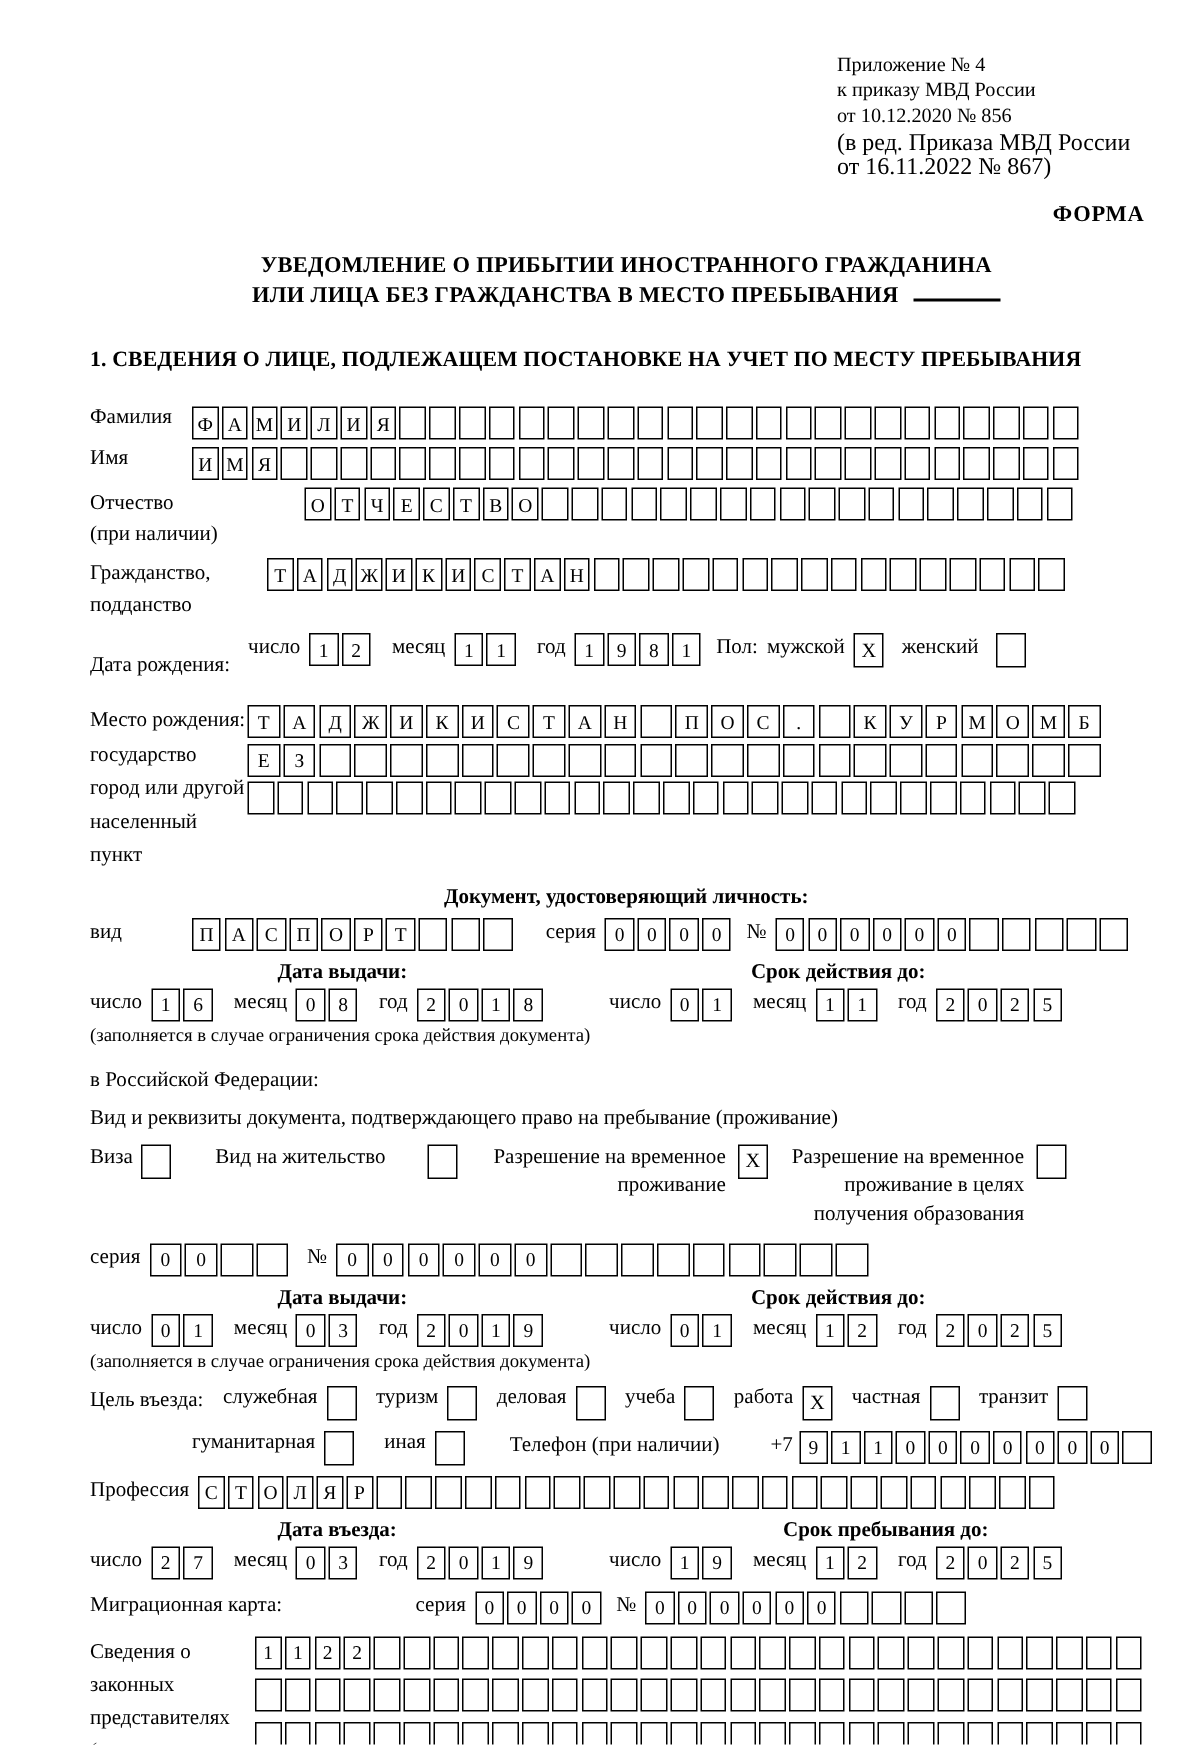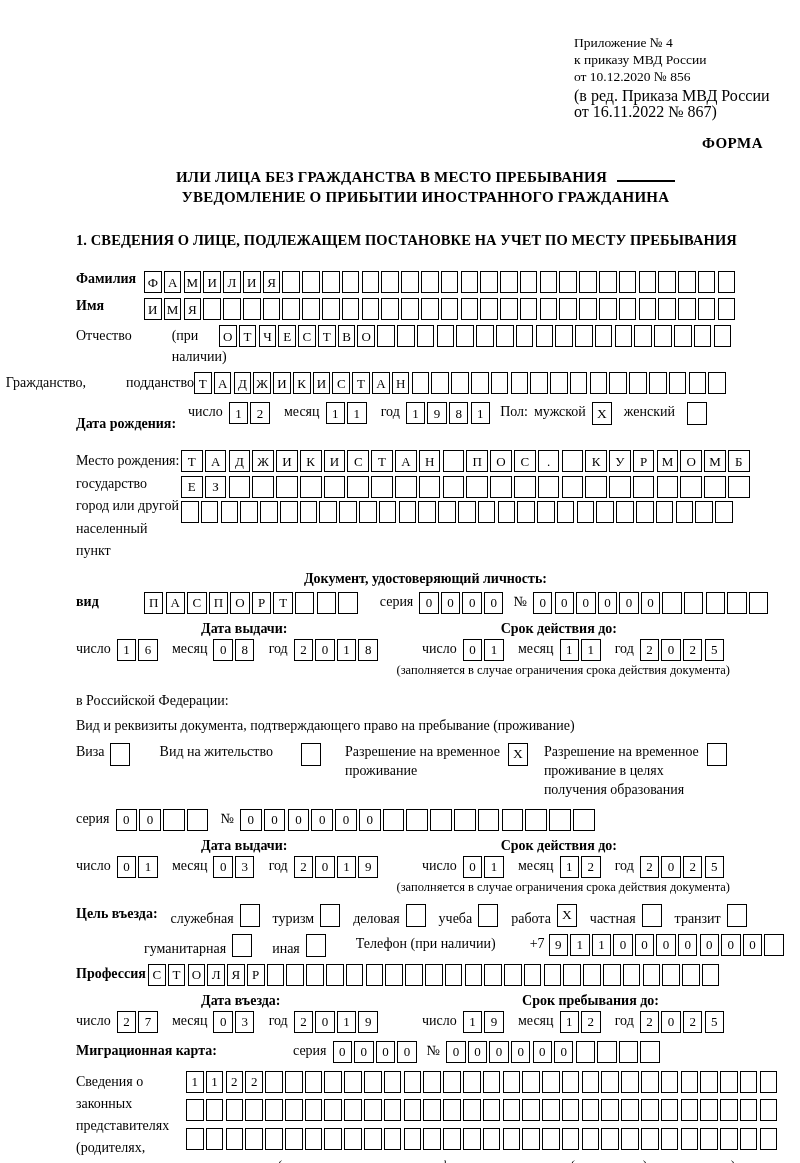--- a/index.html
+++ b/index.html
@@ -1,57 +1,57 @@
 <!DOCTYPE html>
 <html><head>
 <meta charset="utf-8">
 <style>
   html,body{margin:0;padding:0;background:#fff;}
   body{width:800px;height:1163px;font-family:"Liberation Serif",serif;color:#000;overflow:hidden;}
-  .page{padding:34px 25px 0 76px;box-sizing:border-box;width:800px;height:1163px;}
+  .page{padding:34px 25px 0 60px;box-sizing:border-box;width:800px;height:1163px;}
   
   .hdr{margin-left:498px;font-size:13.5px;line-height:17px;}
   .hdr .small{font-size:16px;line-height:15.5px;margin-top:3px;}
   .forma{font-weight:bold;font-size:15px;text-align:right;margin:16px 12px 0 0;letter-spacing:.5px;}
   
   .title{font-weight:bold;font-size:15px;text-align:center;margin-top:15px;line-height:20px;letter-spacing:.2px;}
   .uline{display:inline-block;width:58px;border-bottom:2px solid #000;margin-left:10px;}
   .sec{font-weight:bold;font-size:14.5px;margin-top:25px;letter-spacing:.1px;}
   
   .row{display:flex;align-items:flex-start;margin-top:5px;font-size:14px;}
-  .lbl{display:inline-block;flex:none;font-weight:bold;}
-  .lbl2{display:flex;flex-direction:row;line-height:21px;flex:none;gap:40px;}
+  .lbl{display:inline-block;flex:none;}
+  .lbl2{display:flex;flex-direction:column;line-height:21px;flex:none;}
   .w68{width:68px;} .w143{width:143px;} .w118{width:118px;justify-content:flex-end;}
   .cells{display:inline-flex;flex:none;}
   .cell{display:inline-flex;flex:none;justify-content:center;align-items:center;
         width:15.6px;height:20px;border:1.6px solid #000;margin-right:2.2px;
         font-size:13px;line-height:1;}
   .wd .cell{width:19.6px;}
   .md .cell{width:17.4px;}
   .cb{display:inline-flex;flex:none;justify-content:center;align-items:center;
       width:18px;height:21px;border:1.6px solid #000;font-size:13.5px;line-height:1;}
   .dlbl{margin:2px 6px 0 12px;flex:none;}
   .dlbl.first{margin-left:0;}
   
   .flexblk{display:flex;margin-top:18px;font-size:14px;}
   .plc-lbl{width:105px;flex:none;line-height:22.5px;}
   .plc-rows .cells{margin-bottom:3.6px;}
   
   .cheading{text-align:center;font-weight:bold;font-size:14px;margin-top:8px;}
   
   .dhead{display:flex;font-size:14px;margin-top:7px;font-weight:bold;}
-  .note{font-size:12.5px;text-align:right;margin:2px 45px 0 0;}
+  .note{font-size:12.5px;margin:2px 32px 0 0;}
   .intro{font-size:14px;margin-top:10px;line-height:25px;}
   
   .opts{display:flex;align-items:flex-start;margin-top:4px;font-size:14px;}
   .opt{display:flex;align-items:flex-start;}
-  .opt .txt{text-align:left;line-height:19px;}
+  .opt .txt{text-align:right;line-height:19px;}
   .opt .cb{margin:1px 0 0 8px;}
   
-  .p-item{display:flex;align-items:flex-end;margin-left:13px;}
+  .p-item{display:flex;align-items:flex-start;margin-left:13px;}
   .p-item .cb{margin-left:6px;}
   
   .rep-lbl{width:110px;flex:none;line-height:22px;}
   .rep-rows .cells{margin-bottom:6.5px;}
   .caption{font-size:12.5px;margin:2px 0 0 92px;}
 </style>
 </head>
 <body>
 
 <div class="page">
@@ -59,22 +59,22 @@
   <div class="hdr">
     <div>Приложение № 4</div>
     <div>к приказу МВД России</div>
     <div>от 10.12.2020 № 856</div>
     <div class="small">(в ред. Приказа МВД России</div>
     <div class="small" style="margin-top:0">от 16.11.2022 № 867)</div>
   </div>
   <div class="forma">ФОРМА</div>
 
   <div class="title">
+    <div>УВЕДОМЛЕНИЕ О ПРИБЫТИИ ИНОСТРАННОГО ГРАЖДАНИНА</div>
     <div><span>ИЛИ ЛИЦА БЕЗ ГРАЖДАНСТВА В МЕСТО ПРЕБЫВАНИЯ</span><span class="uline"></span></div>
-    <div>УВЕДОМЛЕНИЕ О ПРИБЫТИИ ИНОСТРАННОГО ГРАЖДАНИНА</div>
   </div>
 
   <div class="sec">1. СВЕДЕНИЯ О ЛИЦЕ, ПОДЛЕЖАЩЕМ ПОСТАНОВКЕ НА УЧЕТ ПО МЕСТУ ПРЕБЫВАНИЯ</div>
 
   <div class="row" style="margin-top:22px">
     <span class="lbl w68">Фамилия</span>
     <span class="cells">
         <span class="cell">Ф</span>
         <span class="cell">А</span>
         <span class="cell">М</span>

